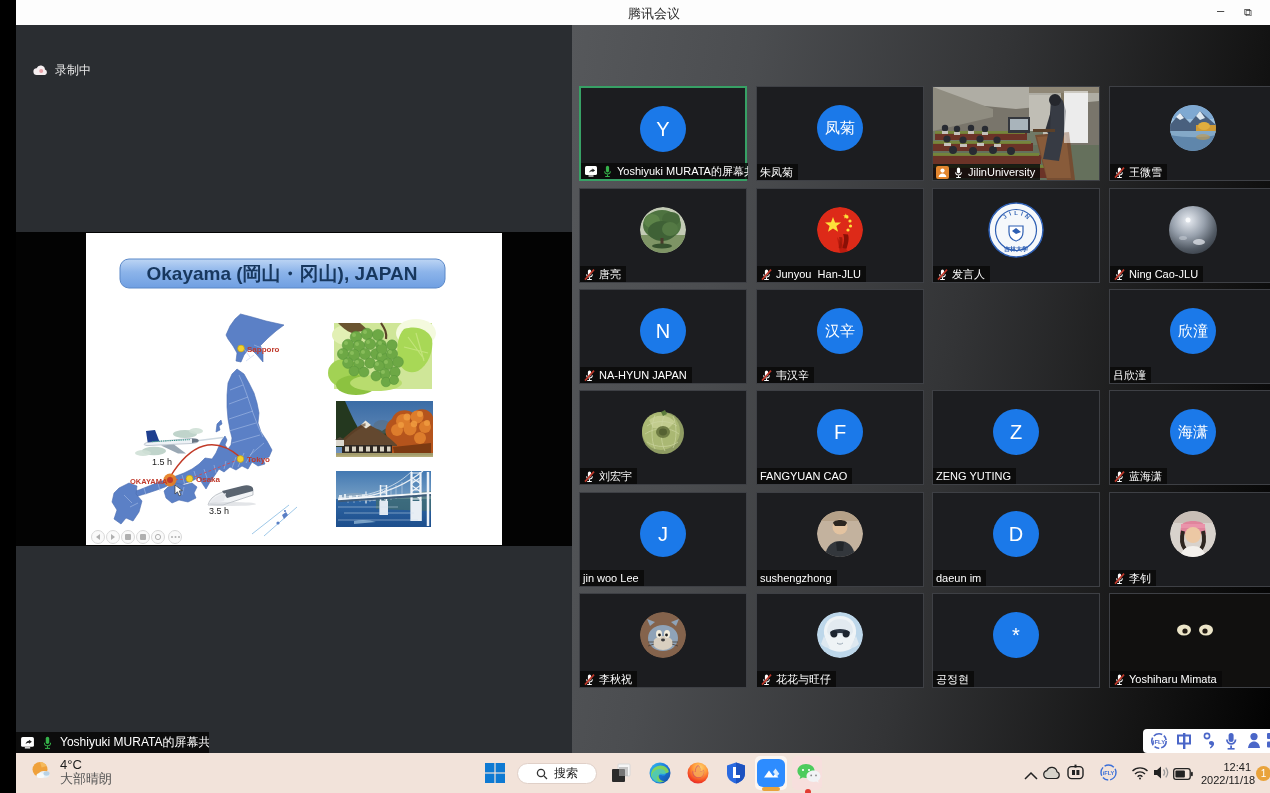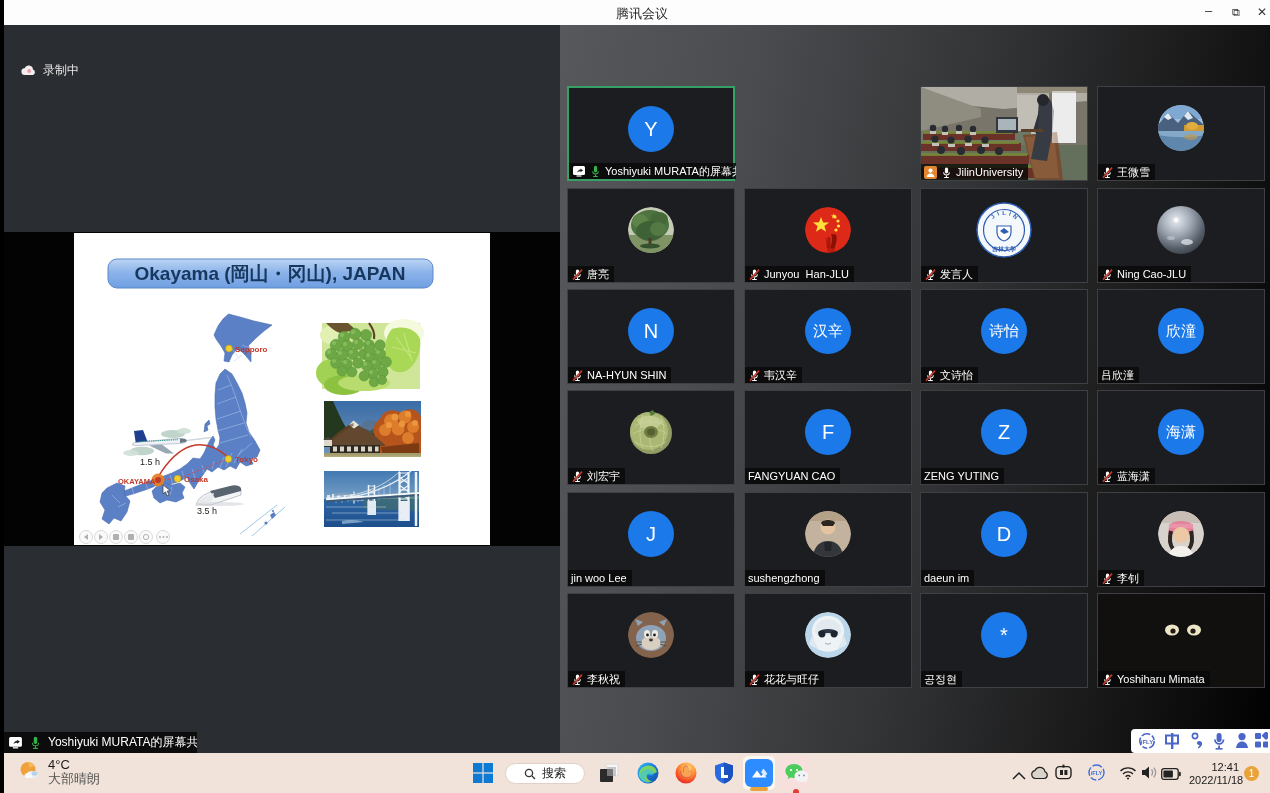--- a/index.html
+++ b/index.html
@@ -1,16 +1,16 @@
 <!DOCTYPE html>
 <html><head><meta charset="utf-8">
 <style>
 *{margin:0;padding:0;box-sizing:border-box}
 html,body{width:1270px;height:793px;overflow:hidden;background:#000;font-family:"Liberation Sans",sans-serif}
-#stage{position:absolute;left:4px;top:0;width:1064px;height:793px}
+#stage{position:absolute;left:16px;top:0;width:1064px;height:793px}
 .abs{position:absolute}
 
 #titlebar{left:0;top:0;width:1270px;height:25px;background:#fdfdfd}
 #titlebar .t{position:absolute;left:612px;top:5px;font-size:13px;color:#2a2a2a}
 .winbtn{position:absolute;top:6px;color:#333;font-size:13px;line-height:13px}
 
 #leftpane{left:0;top:25px;width:556px;height:728px;background:#2a2d31}
 #blackband{left:0;top:207px;width:556px;height:314px;background:#030303}
 #slide{left:70px;top:208px;width:416px;height:312px;background:#fff}
 #rec{left:17px;top:37px;height:14px;color:#e8e8e8;font-size:12px}
@@ -348,20 +348,26 @@
             <g fill="#35b24a">
               <rect x="4.9" y="0.8" width="3.2" height="6.6" rx="1.6"></rect>
               <path d="M3.2 6.2a3.3 3.3 0 0 0 6.6 0h-.9a2.4 2.4 0 0 1-4.8 0z"></path>
               <rect x="6" y="9.4" width="1" height="1.8"></rect>
               <rect x="4.2" y="11" width="4.6" height="1"></rect>
             </g>
           </svg>
           <span>Yoshiyuki MURATA的屏幕共...</span>
         </div>
       </div>
+<div class="tile" style="left:184px;top:61px">
+        <div class="av l2">凤菊</div>
+        <div class="lbl">
+          <span>朱凤菊</span>
+        </div>
+      </div>
 <div class="tile" style="left:360px;top:61px"><svg width="166" height="93" viewBox="0 0 166 93" preserveAspectRatio="none">
 <rect width="166" height="93" fill="#8e8a7c"></rect>
 <path d="M0 0h166v14l-83 8L0 14z" fill="#cfccc0"></path>
 <path d="M0 0l60 22v8L0 44z" fill="#a8a596"></path>
 <rect x="96" y="8" width="34" height="40" fill="#e3e0d4"></rect>
 <rect x="131" y="4" width="24" height="52" fill="#fdfdfb"></rect>
 <rect x="128" y="2" width="3" height="56" fill="#9a8f76"></rect>
 <rect x="96" y="0" width="70" height="6" fill="#a89f8a"></rect>
 <path d="M0 44h110v49H0z" fill="#848e76"></path>
 <path d="M0 58h166v35H0z" fill="#76846a"></path>
@@ -578,51 +584,36 @@
         <div class="lbl">
           <svg width="13" height="13" viewBox="0 0 13 13">
             <g fill="#fff">
               <rect x="4.9" y="1.4" width="3.2" height="6" rx="1.6"></rect>
               <path d="M3.2 6.2a3.3 3.3 0 0 0 6.6 0h-.9a2.4 2.4 0 0 1-4.8 0z"></path>
               <rect x="6" y="9.4" width="1" height="1.8"></rect>
               <rect x="4.2" y="11" width="4.6" height="1"></rect>
             </g>
             <path d="M2 11.6 11 1.6" stroke="#c0392b" stroke-width="1.6"></path>
           </svg>
-          <span>NA-HYUN SHIN</span>
+          <span>NA-HYUN JAPAN</span>
         </div>
       </div>
 <div class="tile" style="left:184px;top:264px">
         <div class="av l2">汉辛</div>
         <div class="lbl">
           <svg width="13" height="13" viewBox="0 0 13 13">
             <g fill="#fff">
               <rect x="4.9" y="1.4" width="3.2" height="6" rx="1.6"></rect>
               <path d="M3.2 6.2a3.3 3.3 0 0 0 6.6 0h-.9a2.4 2.4 0 0 1-4.8 0z"></path>
               <rect x="6" y="9.4" width="1" height="1.8"></rect>
               <rect x="4.2" y="11" width="4.6" height="1"></rect>
             </g>
             <path d="M2 11.6 11 1.6" stroke="#c0392b" stroke-width="1.6"></path>
           </svg>
           <span>韦汉辛</span>
-        </div>
-      </div>
-<div class="tile" style="left:360px;top:264px">
-        <div class="av l2">诗怡</div>
-        <div class="lbl">
-          <svg width="13" height="13" viewBox="0 0 13 13">
-            <g fill="#fff">
-              <rect x="4.9" y="1.4" width="3.2" height="6" rx="1.6"></rect>
-              <path d="M3.2 6.2a3.3 3.3 0 0 0 6.6 0h-.9a2.4 2.4 0 0 1-4.8 0z"></path>
-              <rect x="6" y="9.4" width="1" height="1.8"></rect>
-              <rect x="4.2" y="11" width="4.6" height="1"></rect>
-            </g>
-            <path d="M2 11.6 11 1.6" stroke="#c0392b" stroke-width="1.6"></path>
-          </svg>
-          <span>文诗怡</span>
         </div>
       </div>
 <div class="tile" style="left:537px;top:264px">
         <div class="av l2">欣潼</div>
         <div class="lbl">
           <span>吕欣潼</span>
         </div>
       </div>
 <div class="tile" style="left:7px;top:365px">
         <div class="av" style="background:none;width:48px;height:48px">

